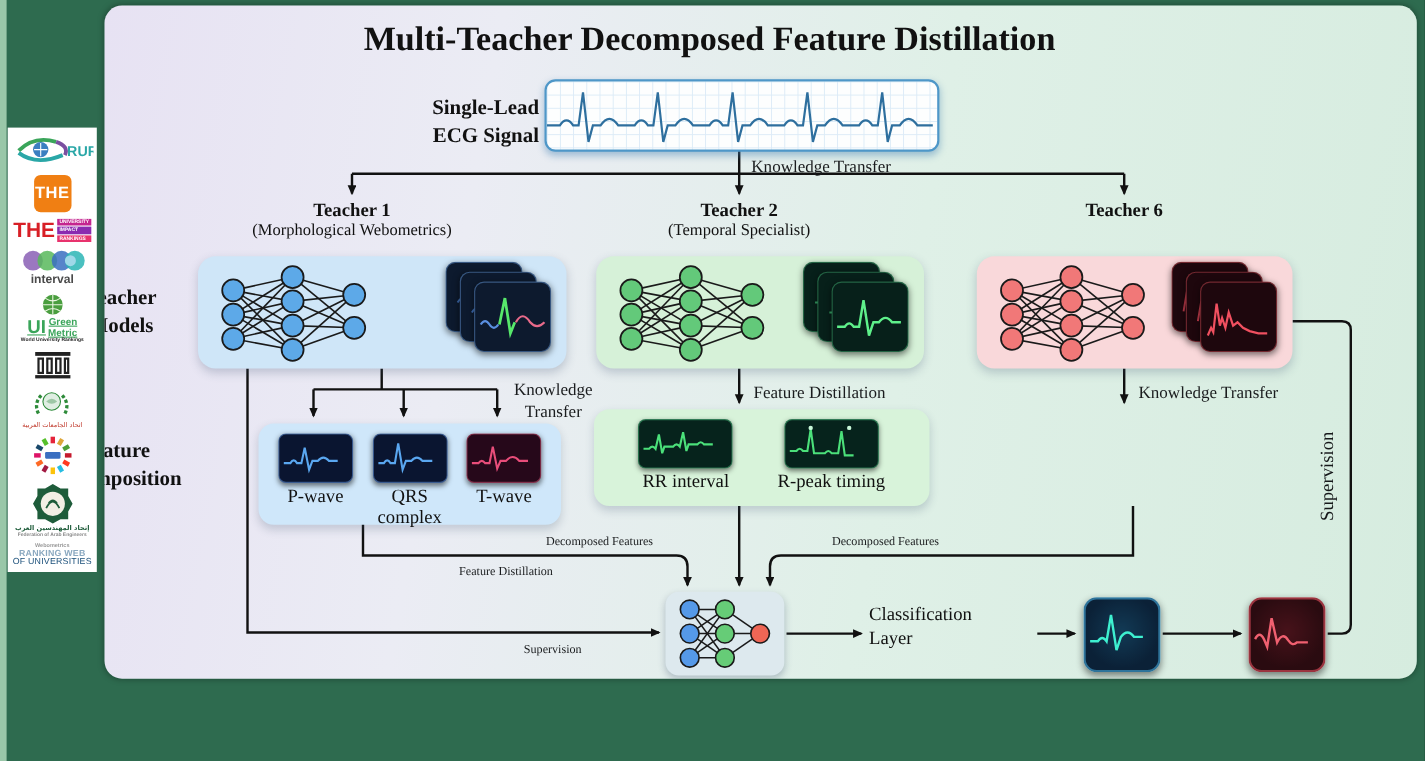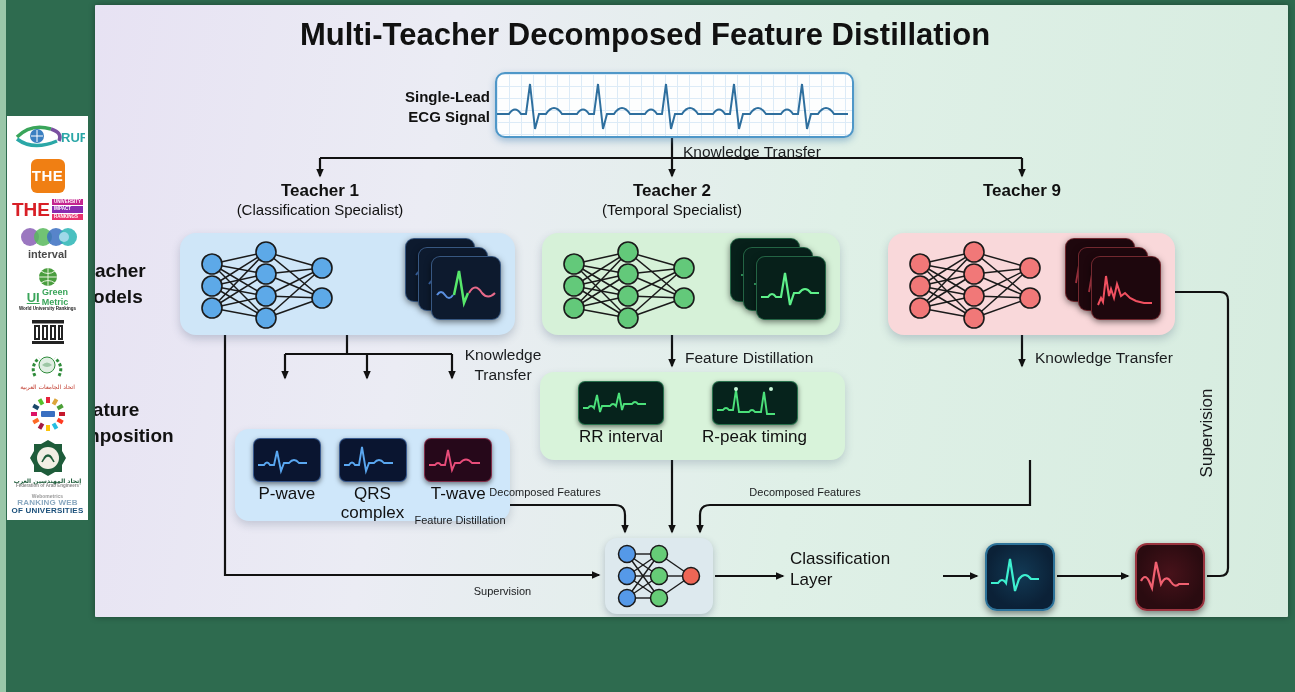--- a/index.html
+++ b/index.html
@@ -1,31 +1,31 @@
 <!DOCTYPE html>
 <html><head>
 <meta charset="utf-8">
 <style>
   html,body{margin:0;padding:0;background:#24523c;}
   #page{position:relative;width:1295px;height:692px;background:#2e6b4f;overflow:hidden;
         font-family:"Liberation Sans",sans-serif;}
   
-  #card{position:absolute;left:95px;top:5px;width:1193px;height:612px;border-radius:1px;
+  #card{position:absolute;left:95px;top:5px;width:1193px;height:612px;border-radius:16px;
         background:linear-gradient(100deg,#e7e2f3 0%,#ebecf4 28%,#dff0e7 60%,#d6ecdf 100%);
-        overflow:hidden;box-shadow:0 0 6px rgba(0,0,0,.35);}
+        overflow:hidden;box-shadow:0 0 6px rgba(0,0,0,.35);font-family:Liberation Serif, serif;}
   #title{position:absolute;left:0;top:12px;width:1100px;text-align:center;
          font-size:31px;font-weight:bold;color:#111;}
   
   #ecg-box{position:absolute;left:400px;top:67px;width:355px;height:62px;background:#fdfefe;
            border:2.5px solid #4e97c8;border-radius:10px;box-shadow:0 3px 7px rgba(70,130,180,.45);
            background-image:linear-gradient(#dcebf7 1px,transparent 1px),
                             linear-gradient(90deg,#dcebf7 1px,transparent 1px);
            background-size:12px 12px;overflow:hidden;}
   #input-label{position:absolute;left:250px;top:82px;width:145px;text-align:right;
-               font-size:15px;font-weight:bold;color:#111;line-height:1.3;}
+               font-size:19px;font-weight:bold;color:#111;line-height:1.3;}
   
   .lbl{position:absolute;color:#1a1c1e;font-size:15.5px;}
   .lbl.c{text-align:center;}
   .big{font-size:11px;}
   .t-head{position:absolute;width:300px;text-align:center;color:#111;line-height:1.2;}
   .t-head .nm{font-size:17px;font-weight:bold;}
   .t-head .sp{font-size:15px;}
   
   .tbox{position:absolute;top:228px;height:102px;border-radius:16px;box-shadow:0 4px 9px rgba(60,80,110,.25);}
   #t1box{left:85px;width:335px;background:#cfe6f8;}
@@ -38,21 +38,21 @@
   .scr.b{left:0;top:0;}.scr.m{left:13px;top:9px;}.scr.f{left:26px;top:18px;}
   .t1s{background:#0d1a2e;border:1.5px solid rgba(120,180,255,.4);}
   .t2s{background:#07201a;border:1.5px solid rgba(90,230,150,.35);}
   .t3s{background:#1e070d;border:1.5px solid rgba(240,90,100,.4);}
   
   .side-lbl{position:absolute;font-weight:bold;font-size:19px;text-align:center;
             line-height:1.35;color:#111;}
   
   .dbox{position:absolute;border-radius:14px;box-shadow:0 4px 8px rgba(60,80,110,.22);
         display:flex;justify-content:space-evenly;align-items:flex-start;padding-top:9px;box-sizing:border-box;}
-  #dbox1{left:140px;top:380px;width:275px;height:92px;background:#cfe7fa;margin-top:44px;}
+  #dbox1{left:140px;top:380px;width:275px;height:92px;background:#cfe7fa;}
   #dbox2{left:445px;top:367px;width:305px;height:88px;background:#d8f3da;}
   #dbox3{left:793px;top:367px;width:287px;height:88px;background:#f9d8da;}
   .feat{display:flex;flex-direction:column;align-items:center;}
   .feat .fscr{border-radius:7px;box-shadow:0 2px 5px rgba(0,0,0,.5);}
   .fscr.blue{background:#0a1530;border:1.5px solid rgba(110,170,255,.45);}
   .fscr.red{background:#26081a;border:1.5px solid rgba(240,90,130,.45);}
   .fscr.green{background:#06231c;border:1.5px solid rgba(90,230,150,.4);}
   .fscr.spec{background:#1c060b;border:1.5px solid rgba(240,80,95,.45);}
   .feat .flab{font-size:17px;color:#111;margin-top:3px;text-align:center;line-height:1.1;}
   
@@ -76,28 +76,28 @@
            display:flex;flex-direction:column;justify-content:space-between;align-items:center;
            padding:5px 0;box-sizing:border-box;}
   .logo{display:flex;flex-direction:column;align-items:center;line-height:1;}
   #logo-the{width:34px;height:34px;background:#f07f13;border-radius:6px;color:#fff;font-weight:bold;
             font-size:15px;display:flex;align-items:center;justify-content:center;letter-spacing:.5px;}
   .impact-row{display:flex;align-items:center;gap:2px;}
   .impact-the{color:#d81f26;font-weight:bold;font-size:19px;}
   .impact-bars{display:flex;flex-direction:column;gap:1px;}
   .impact-bars span{color:#fff;font-size:4.5px;font-weight:bold;padding:1px 2px;}
   .mr-text{font-size:11px;font-weight:bold;color:#4a4a4a;margin-top:1px;}
-  .gm-ui{color:#3aa55a;font-weight:bold;font-size:13px;text-decoration:underline;}
-  .gm-txt{color:#3aa55a;font-size:9px;font-weight:bold;line-height:1.05;text-align:center;}
+  .gm-ui{color:#3aa55a;font-weight:bold;font-size:17px;text-decoration:underline;}
+  .gm-txt{color:#3aa55a;font-size:9px;font-weight:bold;line-height:1.05;text-align:right;text-decoration:underline;}
   .tiny{font-size:4.5px;color:#222;font-weight:bold;}
   .ar-tiny{font-size:6px;color:#c0392b;font-family:"DejaVu Sans",sans-serif;}
   .ar-tiny2{font-size:6px;color:#1e5c3a;font-family:"DejaVu Sans",sans-serif;font-weight:bold;}
   .webo0{font-size:5px;color:#999;font-weight:bold;}
   .webo1{font-size:8px;color:#8aa8c0;font-weight:bold;letter-spacing:.2px;}
-  .webo2{font-size:8px;color:#1a4f7a;font-weight:bold;letter-spacing:.2px;}
+  .webo2{font-size:8px;color:#1a4f7a;font-weight:normal;letter-spacing:.2px;}
   
   #footer{position:absolute;left:0;top:618px;width:1295px;height:74px;}
 </style>
 </head>
 <body>
 
 <div id="page">
 
   <div id="left-strip"></div>
 
@@ -150,28 +150,28 @@
       </svg>
     </div>
     <div id="input-label">
       <div>Single-Lead</div>
       <div>ECG Signal</div>
     </div>
     <div class="lbl" style="left:588px;top:138px;">Knowledge Transfer</div>
 
     <div class="t-head" style="left:75px;top:176px;">
       <div class="nm">Teacher 1</div>
-      <div class="sp">(Classification Specialist)</div>
+      <div class="sp">(Morphological Webometrics)</div>
     </div>
     <div class="t-head" style="left:427px;top:176px;">
       <div class="nm">Teacher 2</div>
       <div class="sp">(Temporal Specialist)</div>
     </div>
     <div class="t-head" style="left:777px;top:176px;">
-      <div class="nm">Teacher 9</div>
+      <div class="nm">Teacher 6</div>
     </div>
 
     <div class="side-lbl" style="left:-35px;top:253px;width:100px;">
       <div>Teacher</div>
       <div>Models</div>
     </div>
     <div class="side-lbl" style="left:-70px;top:392px;width:160px;">
       <div>Feature</div>
       <div>Decomposition</div>
     </div>

